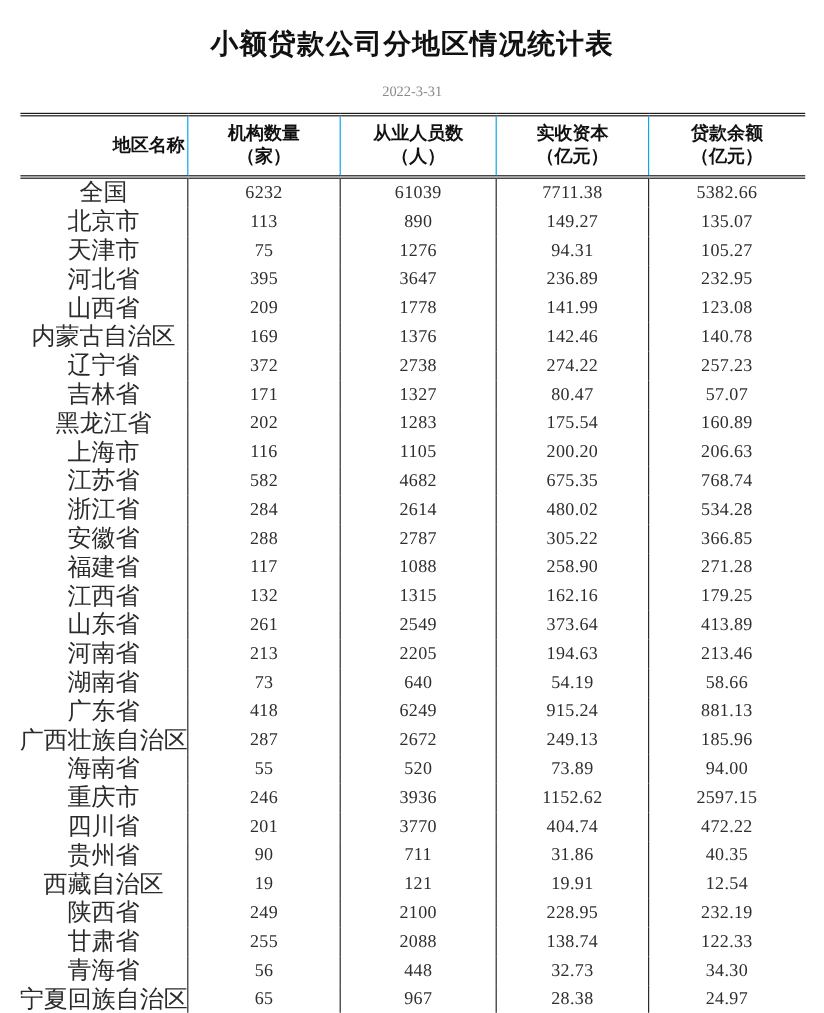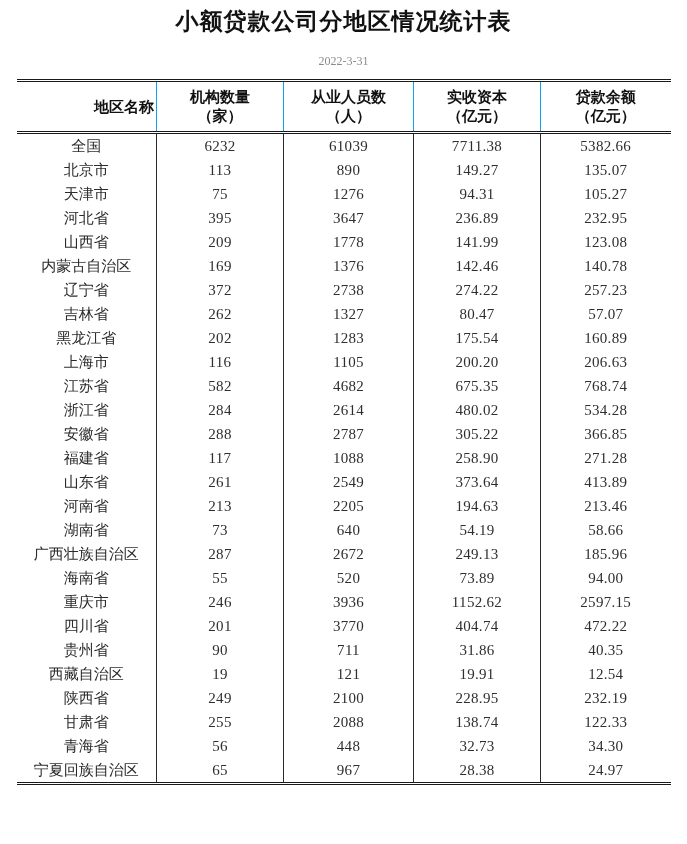--- a/index.html
+++ b/index.html
@@ -19,21 +19,21 @@
     height: 844px;
     position: relative;
     box-sizing: border-box;
   }
   .title {
     text-align: center;
     font-size: 23px;
     font-weight: bold;
     letter-spacing: 1px;
     color: #111111;
-    padding-top: 7px;
+    padding-top: 22px;
     line-height: 28px;
     font-family: "Liberation Sans", "DejaVu Sans", sans-serif;
   }
   .subtitle {
     text-align: center;
     font-size: 12px;
     color: #8a8a8a;
     line-height: 18px;
     margin-top: 17px;
     font-family: "Liberation Serif", "DejaVu Serif", serif;
@@ -83,21 +83,21 @@
     line-height: 24px;
     font-size: 15px;
     text-align: center;
     color: #2e2e2e;
     font-family: "Liberation Serif", "DejaVu Serif", serif;
     white-space: nowrap;
     overflow: hidden;
   }
   tbody td.region {
     border-left: none;
-    font-size: 15px;
+    font-size: 20px;
     color: #2b2b2b;
   }
   tbody tr:last-child td {
     border-bottom: 3px double #1a1a1a;
   }
   .num {
     font-family: "Liberation Serif", "DejaVu Serif", serif;
     letter-spacing: 0.3px;
   }
 </style>
@@ -186,21 +186,21 @@
           </tr>
           <tr>
             <td class="region">辽宁省</td>
             <td class="num">372</td>
             <td class="num">2738</td>
             <td class="num">274.22</td>
             <td class="num">257.23</td>
           </tr>
           <tr>
             <td class="region">吉林省</td>
-            <td class="num">262</td>
+            <td class="num">171</td>
             <td class="num">1327</td>
             <td class="num">80.47</td>
             <td class="num">57.07</td>
           </tr>
           <tr>
             <td class="region">黑龙江省</td>
             <td class="num">202</td>
             <td class="num">1283</td>
             <td class="num">175.54</td>
             <td class="num">160.89</td>
@@ -234,20 +234,27 @@
             <td class="num">366.85</td>
           </tr>
           <tr>
             <td class="region">福建省</td>
             <td class="num">117</td>
             <td class="num">1088</td>
             <td class="num">258.90</td>
             <td class="num">271.28</td>
           </tr>
           <tr>
+            <td class="region">江西省</td>
+            <td class="num">132</td>
+            <td class="num">1315</td>
+            <td class="num">162.16</td>
+            <td class="num">179.25</td>
+          </tr>
+          <tr>
             <td class="region">山东省</td>
             <td class="num">261</td>
             <td class="num">2549</td>
             <td class="num">373.64</td>
             <td class="num">413.89</td>
           </tr>
           <tr>
             <td class="region">河南省</td>
             <td class="num">213</td>
             <td class="num">2205</td>
@@ -255,20 +262,27 @@
             <td class="num">213.46</td>
           </tr>
           <tr>
             <td class="region">湖南省</td>
             <td class="num">73</td>
             <td class="num">640</td>
             <td class="num">54.19</td>
             <td class="num">58.66</td>
           </tr>
           <tr>
+            <td class="region">广东省</td>
+            <td class="num">418</td>
+            <td class="num">6249</td>
+            <td class="num">915.24</td>
+            <td class="num">881.13</td>
+          </tr>
+          <tr>
             <td class="region">广西壮族自治区</td>
             <td class="num">287</td>
             <td class="num">2672</td>
             <td class="num">249.13</td>
             <td class="num">185.96</td>
           </tr>
           <tr>
             <td class="region">海南省</td>
             <td class="num">55</td>
             <td class="num">520</td>

